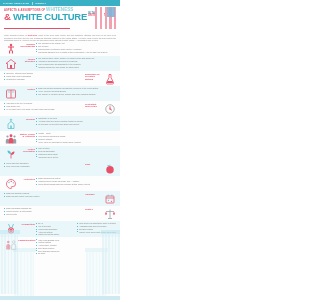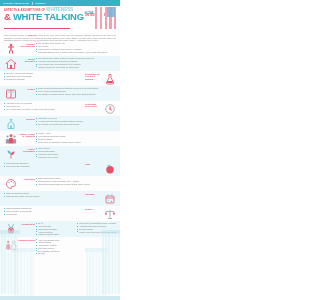--- a/index.html
+++ b/index.html
@@ -137,21 +137,21 @@
     <span class="spacer"></span>
   </div>
 
   <div class="head">
     <div class="kicker">
       <span>ASPECTS &amp; ASSUMPTIONS OF</span>
       <span class="lite">WHITENESS</span>
     </div>
     <div class="bigtitle">
       <span class="amp">&amp;</span>
-      <span>WHITE TALKING</span><span class="inus"><span>IN THE</span><br><span class="u2">UNITED STATES</span></span>
+      <span>WHITE CULTURE</span><span class="inus"><span>IN THE</span><br><span class="u2">UNITED STATES</span></span>
     </div>
     <div class="rule"></div>
 
     <div class="flag">
       <span class="stripe" style="left:0;background:#f3a0b0;"></span>
       <span class="stripe" style="left:2.4px;background:#ffffff;"></span>
       <span class="stripe" style="left:4.8px;background:#f3a0b0;"></span>
       <span class="stripe" style="left:7.2px;background:#ffffff;"></span>
       <span class="stripe" style="left:9.6px;background:#f3a0b0;"></span>
       <span class="stripe" style="left:12px;background:#ffffff;"></span>

